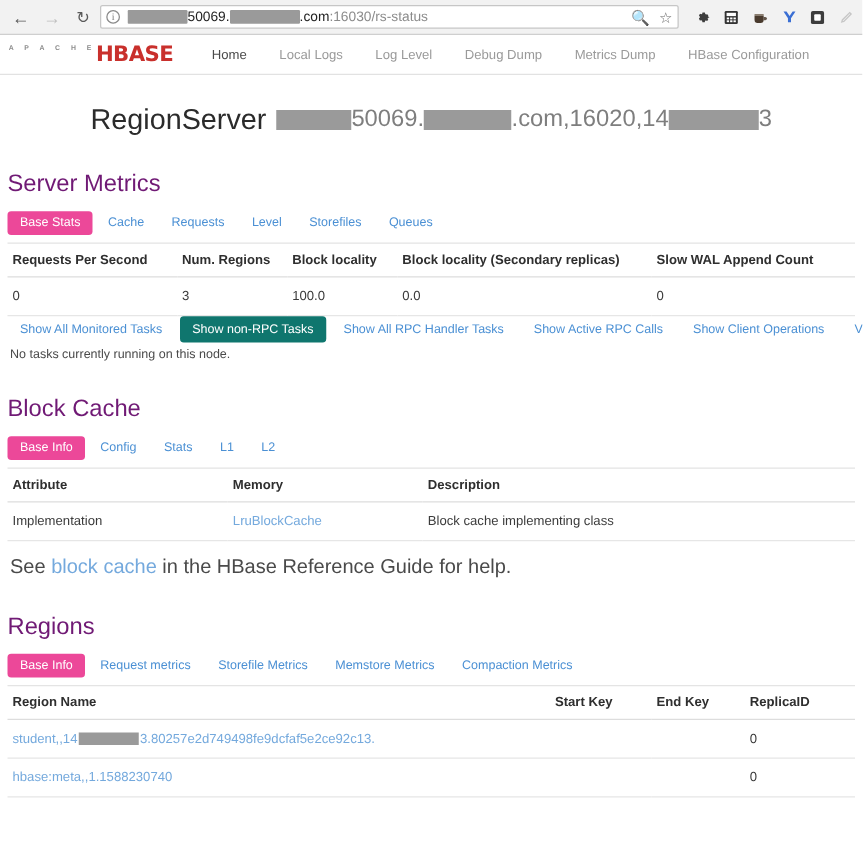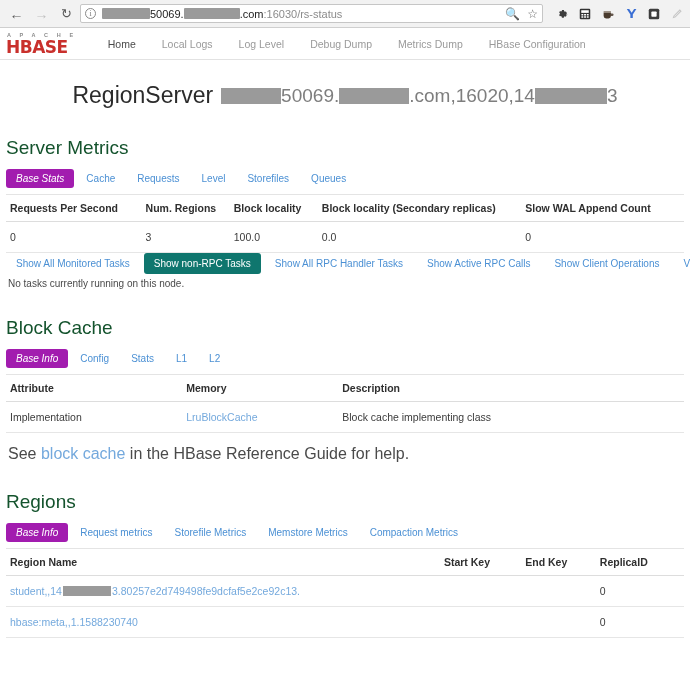--- a/index.html
+++ b/index.html
@@ -82,21 +82,21 @@
 
   
   .navbar {
     height: 32px;
     background: #ffffff;
     border-bottom: 1px solid #e2e2e2;
     display: flex;
     align-items: center;
     padding-left: 6px;
   }
-  .brand { display: flex; flex-direction: column; margin-right: 18px; line-height: 1; }
+  .brand { display: flex; flex-direction: row; margin-right: 18px; line-height: 1; }
   .brand-apache {
     font-size: 5.5px;
     letter-spacing: 3.6px;
     color: #8c8c8c;
     font-weight: bold;
     margin-bottom: 1px;
     padding-left: 1px;
   }
   .brand-hbase {
     font-size: 17px;
@@ -129,42 +129,42 @@
     white-space: nowrap;
     font-family: "Liberation Sans", sans-serif;
     justify-content: center;
   }
   .title-dim { color: #7e7e7e; font-size: 19px; }
   .title-redact { background: #9a9a9a; height: 16px; display: inline-block; }
 
   h2.section {
     font-size: 19px;
     font-weight: normal;
-    color: #14532d;
+    color: #701a75;
     margin: 28px 0 10px 0;
   }
 
   
   .tabs {
     display: flex;
     align-items: center;
     border-bottom: 1px solid #e4e4e4;
     padding-bottom: 6px;
     margin-bottom: 0;
   }
   .tab {
     font-size: 10px;
     color: #4b90d4;
     padding: 4px 10px;
     border-radius: 3px;
     white-space: nowrap;
     text-decoration: none;
     margin-right: 2px;
   }
-  .tab.active { background: #a21caf; color: #ffffff; font-style: italic; }
+  .tab.active { background: #ec4899; color: #ffffff; }
 
   
   table { width: 100%; border-collapse: collapse; }
   table th {
     text-align: left;
     font-size: 10.5px;
     font-weight: bold;
     color: #2f2f2f;
     padding: 7px 4px;
     border-bottom: 1px solid #dddddd;

